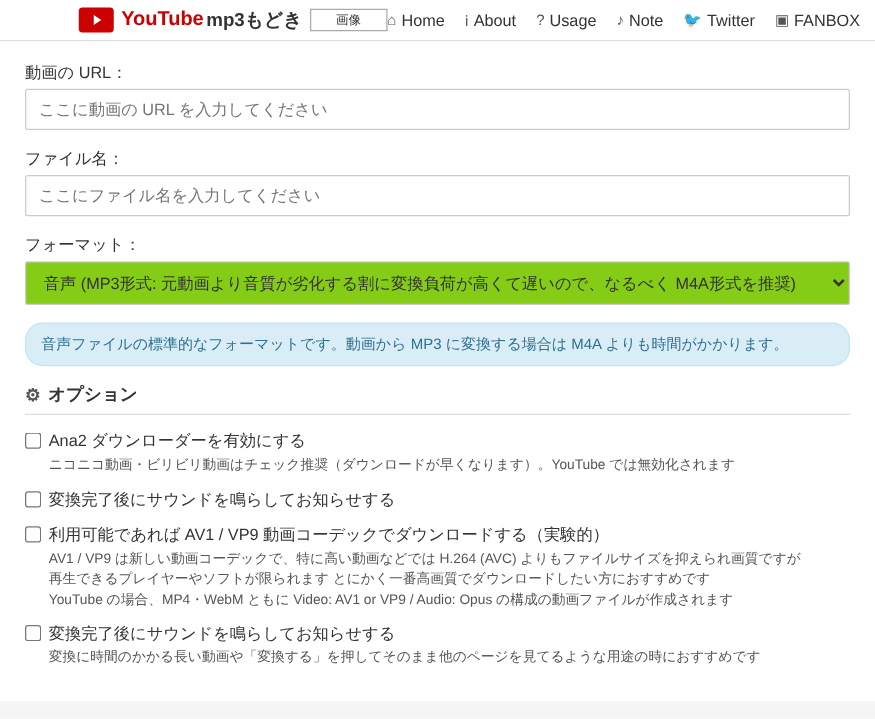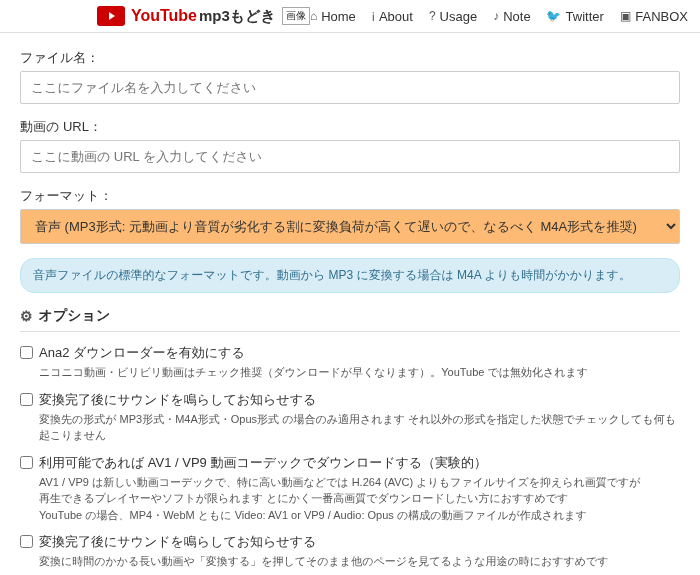--- a/index.html
+++ b/index.html
@@ -5,33 +5,33 @@
     * { box-sizing: border-box; margin: 0; padding: 0; }
     body { font-family: 'Meiryo', 'MS Gothic', sans-serif; font-size: 13px; background: #f5f5f5; color: #333; width: 700px; min-height: 575px; }
 
     
     .header { background: #fff; border-bottom: 1px solid #ddd; padding: 6px 12px; display: flex; align-items: center; justify-content: flex-end; }
     .logo-area { display: flex; align-items: center; gap: 2px; }
     .logo-yt { color: #cc0000; font-weight: bold; font-size: 16px; }
     .logo-mp3 { color: #333; font-size: 15px; font-weight: bold; }
     .logo-icon { width: 28px; height: 20px; background: #cc0000; border-radius: 3px; display: inline-flex; align-items: center; justify-content: center; margin-right: 4px; }
     .logo-icon svg { width: 16px; height: 16px; }
-    .logo-img-box { border: 1px solid #aaa; padding: 1px 3px; font-size: 10px; color: #333; margin-left: 4px; }
+    .logo-img-box { border: 1px solid #aaa; padding: 1px 20px; font-size: 10px; color: #333; margin-left: 4px; }
 
     .nav { display: flex; align-items: center; gap: 16px; font-size: 13px; }
     .nav-item { display: flex; align-items: center; gap: 4px; color: #333; text-decoration: none; cursor: pointer; }
     .nav-icon { font-size: 12px; color: #555; }
 
     
     .main { background: #fff; margin: 0; padding: 16px 20px; }
 
     .field-group { margin-bottom: 14px; }
     .field-label { font-size: 13px; color: #333; margin-bottom: 4px; display: block; }
     .field-input { width: 100%; border: 1px solid #ccc; padding: 8px 10px; font-size: 13px; color: #aaa; border-radius: 2px; outline: none; font-family: inherit; }
-    .field-select { width: 100%; border: 1px solid #ccc; padding: 8px 10px; font-size: 13px; color: #333; border-radius: 2px; background: #fdba74; outline: none; font-family: inherit; appearance: auto; }
+    .field-select { width: 100%; border: 1px solid #ccc; padding: 8px 10px; font-size: 13px; color: #333; border-radius: 2px; background: #84cc16; outline: none; font-family: inherit; appearance: auto; }
 
     .info-box { background: #d9edf7; border: 1px solid #bce8f1; color: #31708f; padding: 8px 12px; font-size: 12px; margin-bottom: 14px; border-radius: 14px; }
 
     .section-title { font-size: 14px; font-weight: bold; color: #333; border-bottom: 1px solid #ddd; padding-bottom: 6px; margin-bottom: 12px; display: flex; align-items: center; gap: 6px; }
     .gear-icon { color: #555; font-size: 14px; }
 
     .option-item { margin-bottom: 10px; padding-left: 0; }
     .option-row { display: flex; align-items: flex-start; gap: 6px; }
     .option-checkbox { margin-top: 2px; flex-shrink: 0; cursor: pointer; }
     .option-content { flex: 1; }
@@ -76,27 +76,27 @@
     <a class="nav-item">
       <span class="nav-icon">▣</span>
       <span>FANBOX</span>
     </a>
   </nav>
 </div>
 
 <div class="main">
 
   <div class="field-group">
-    <label class="field-label">ファイル名：</label>
-    <input type="text" class="field-input" placeholder="ここにファイル名を入力してください" style="">
+    <label class="field-label">動画の URL：</label>
+    <input type="text" class="field-input" placeholder="ここに動画の URL を入力してください" style="">
   </div>
 
   <div class="field-group">
-    <label class="field-label">動画の URL：</label>
-    <input type="text" class="field-input" placeholder="ここに動画の URL を入力してください" style="">
+    <label class="field-label">ファイル名：</label>
+    <input type="text" class="field-input" placeholder="ここにファイル名を入力してください" style="">
   </div>
 
   <div class="field-group">
     <label class="field-label">フォーマット：</label>
     <select class="field-select">
       <option>音声 (MP3形式: 元動画より音質が劣化する割に変換負荷が高くて遅いので、なるべく M4A形式を推奨)</option>
     </select>
   </div>
 
   <div class="info-box">
@@ -116,21 +116,20 @@
           <span class="option-title ">Ana2 ダウンローダーを有効にする</span>
           <div class="option-desc">ニコニコ動画・ビリビリ動画はチェック推奨（ダウンロードが早くなります）。YouTube では無効化されます</div>
         </div>
       </div>
     </div>
       <div class="option-item">
       <div class="option-row">
         <input type="checkbox" class="option-checkbox" style="">
         <div class="option-content">
           <span class="option-title ">変換完了後にサウンドを鳴らしてお知らせする</span>
-          <div class="option-desc">変換先の形式が MP3形式・M4A形式・Opus形式 の場合のみ適用されます それ以外の形式を指定した状態でチェックしても何も起こりません</div>
         </div>
       </div>
     </div>
       <div class="option-item">
       <div class="option-row">
         <input type="checkbox" class="option-checkbox" style="">
         <div class="option-content">
           <span class="option-title ">利用可能であれば AV1 / VP9 動画コーデックでダウンロードする（実験的）</span>
           <div class="option-desc">AV1 / VP9 は新しい動画コーデックで、特に高い動画などでは H.264 (AVC) よりもファイルサイズを抑えられ画質ですが<br>再生できるプレイヤーやソフトが限られます とにかく一番高画質でダウンロードしたい方におすすめです<br>YouTube の場合、MP4・WebM ともに Video: AV1 or VP9 / Audio: Opus の構成の動画ファイルが作成されます</div>
         </div>

